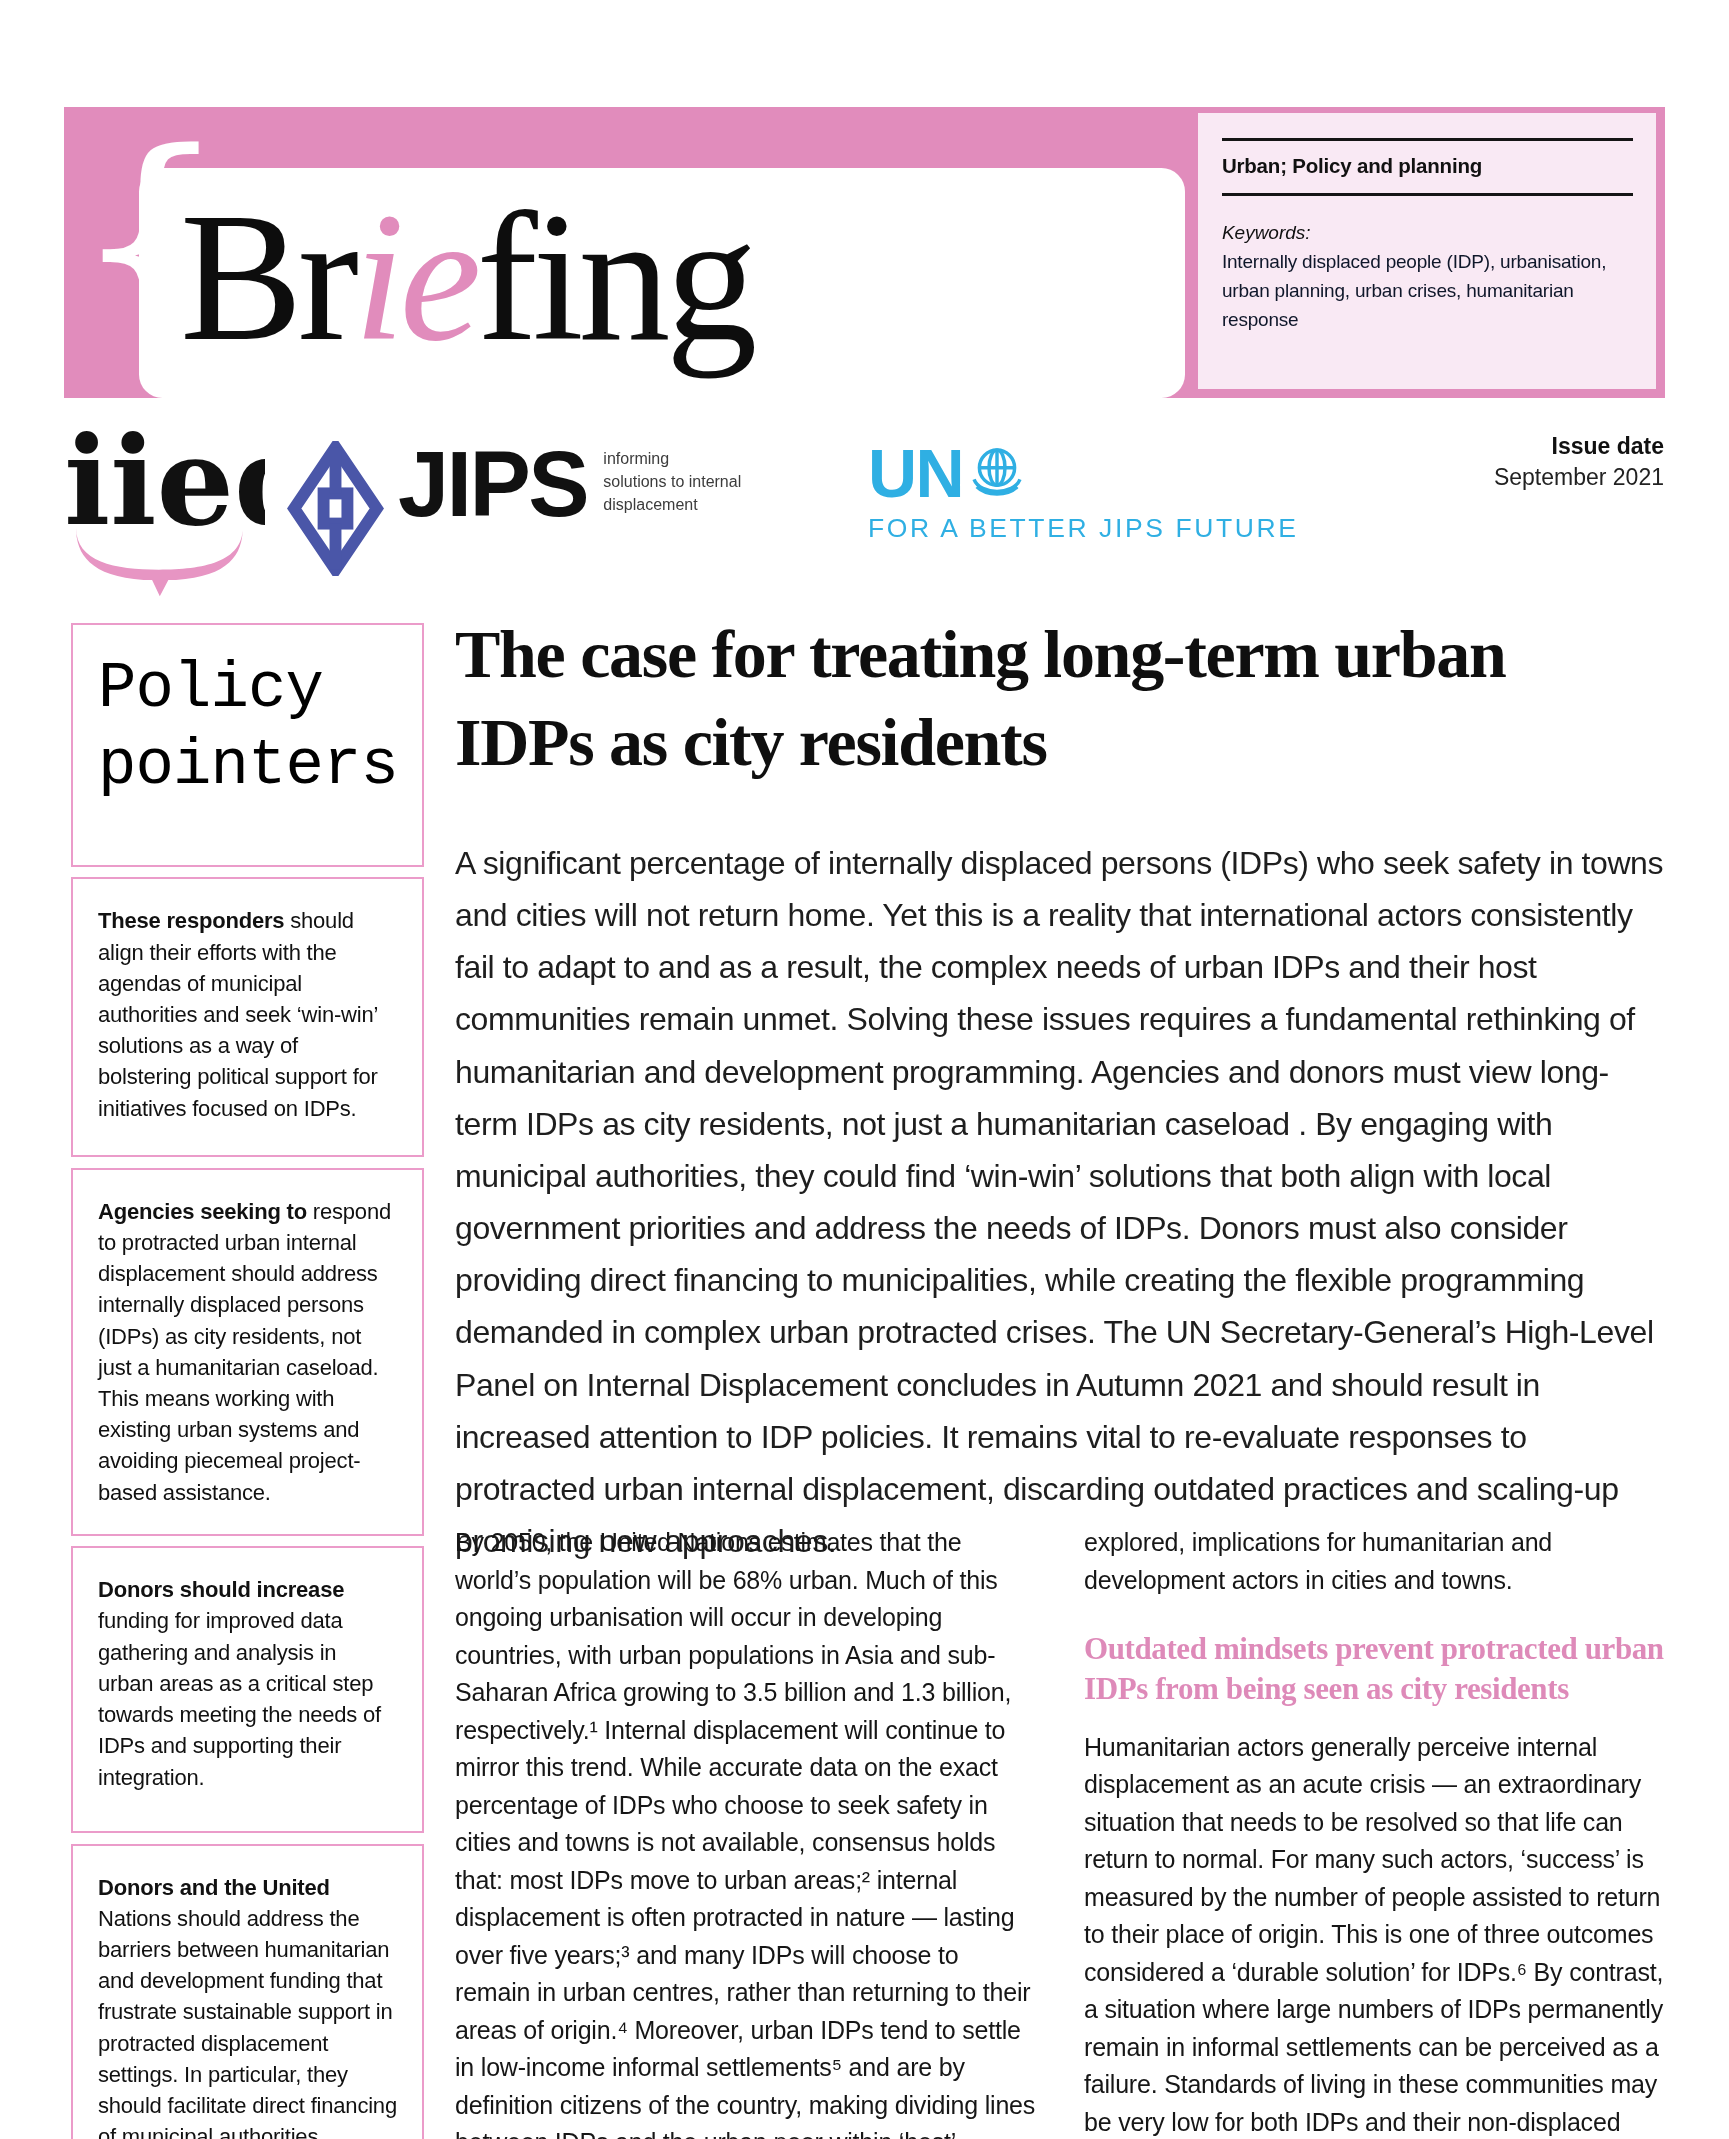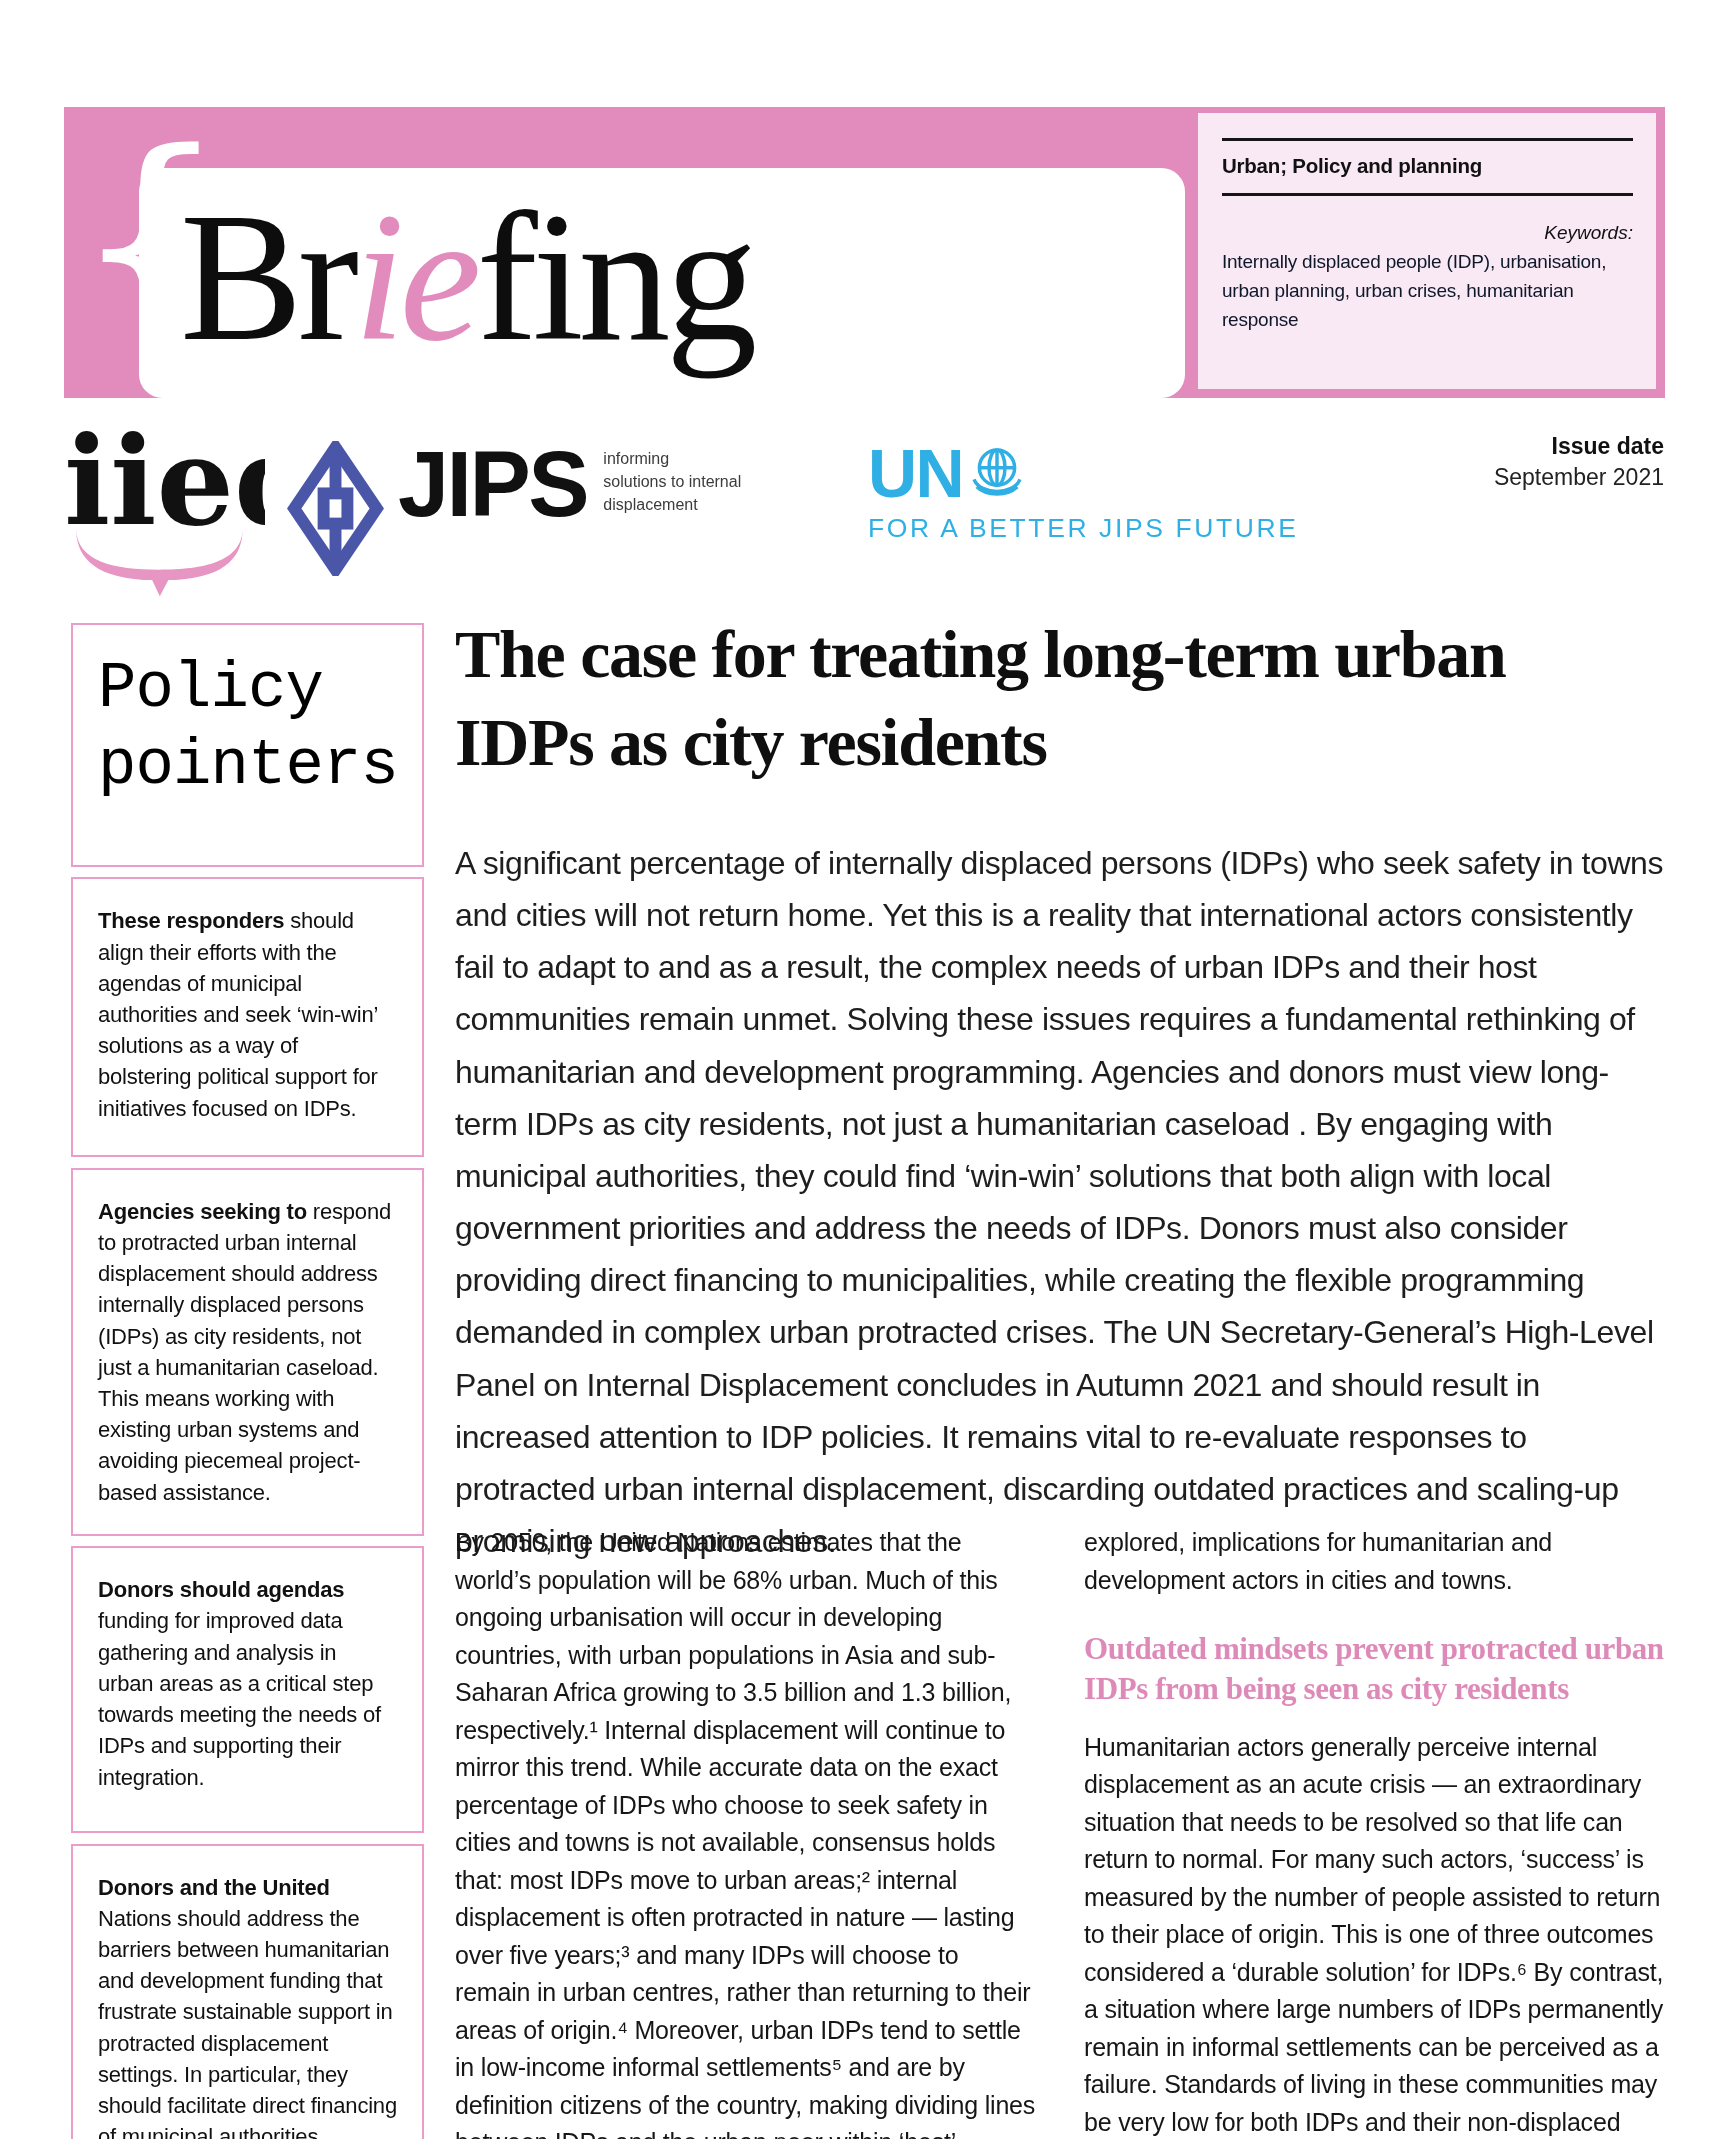--- a/index.html
+++ b/index.html
@@ -30,21 +30,21 @@
     letter-spacing:-5.1px; color:#0d0d0d; white-space:nowrap; padding-bottom:13px;
   }
   .brief-text .accent { color:#e18cbc; font-style:italic; }
 
   .kw-box {
     position:absolute; right:8.6px; top:6.4px; width:458px; height:276px;
     background:#f9e9f4; padding:25px 23.5px 17px 23.5px;
   }
   .kw-rule { border-top:3px solid #151515; width:100%; }
   .kw-title { font-size:20.5px; font-weight:bold; color:#111; margin:13px 0 14.6px 0; letter-spacing:-0.2px; }
-  .kw-label { font-style:italic; font-size:19px; margin-top:26px; color:#111;text-align:right; }
+  .kw-label { font-style:italic; font-size:19px; margin-top:26px; color:#111; }
   .kw-text  { font-size:19px; line-height:1.52; margin-top:4.3px; color:#0f172a; letter-spacing:-0.2px; }
 
   
   .logo-row { position:absolute; left:0; top:422px; width:1729px; height:171px; }
   .iied { position:absolute; left:64px; top:4.3px; }
   .jips { position:absolute; left:285px; top:19px; display:flex; align-items:flex-start; }
   .jips-name {
     font-size:92px; font-weight:bold; letter-spacing:-2.6px; color:#111;
     line-height:0.95; margin-left:12px;
   }
@@ -163,21 +163,21 @@
     <div class="issue-date">September 2021</div>
   </div>
 </div>
 
 <div class="sidebar">
   <div class="sb-box sb-title-box">
     <div class="sb-title">Policy pointers</div>
   </div>
   <div class="sb-box pointer pt2"><span class="lead">These responders</span><span> should align their efforts with the agendas of municipal authorities and seek ‘win-win’ solutions as a way of bolstering political support for initiatives focused on IDPs.</span></div>
   <div class="sb-box pointer pt1"><span class="lead">Agencies seeking to</span><span> respond to protracted urban internal displacement should address internally displaced persons (IDPs) as city residents, not just a humanitarian caseload. This means working with existing urban systems and avoiding piecemeal project-based assistance.</span></div>
-  <div class="sb-box pointer pt3"><span class="lead">Donors should agendas</span><span> funding for improved data gathering and analysis in urban areas as a critical step towards meeting the needs of IDPs and supporting their integration.</span></div>
+  <div class="sb-box pointer pt3"><span class="lead">Donors should increase</span><span> funding for improved data gathering and analysis in urban areas as a critical step towards meeting the needs of IDPs and supporting their integration.</span></div>
   <div class="sb-box pointer pt4"><span class="lead">Donors and the United</span><span> Nations should address the barriers between humanitarian and development funding that frustrate sustainable support in protracted displacement settings. In particular, they should facilitate direct financing of municipal authorities.</span></div>
 </div>
 
 <h1 class="main-title">The case for treating long-term urban IDPs as city residents</h1>
 
 <p class="intro">A significant percentage of internally displaced persons (IDPs) who seek safety in towns and cities will not return home. Yet this is a reality that international actors consistently fail to adapt to and as a result, the complex needs of urban IDPs and their host communities remain unmet. Solving these issues requires a fundamental rethinking of humanitarian and development programming. Agencies and donors must view long-term IDPs as city residents, not just a humanitarian caseload . By engaging with municipal authorities, they could find ‘win-win’ solutions that both align with local government priorities and address the needs of IDPs. Donors must also consider providing direct financing to municipalities, while creating the flexible programming demanded in complex urban protracted crises. The UN Secretary-General’s High-Level Panel on Internal Displacement concludes in Autumn 2021 and should result in increased attention to IDP policies. It remains vital to re-evaluate responses to protracted urban internal displacement, discarding outdated practices and scaling-up promising new approaches.</p>
 
 <div class="columns">
   <div class="col">
     <p>By 2050, the United Nations estimates that the world’s population will be 68% urban. Much of this ongoing urbanisation will occur in developing countries, with urban populations in Asia and sub-Saharan Africa growing to 3.5 billion and 1.3 billion, respectively.¹ Internal displacement will continue to mirror this trend. While accurate data on the exact percentage of IDPs who choose to seek safety in cities and towns is not available, consensus holds that: most IDPs move to urban areas;² internal displacement is often protracted in nature — lasting over five years;³ and many IDPs will choose to remain in urban centres, rather than returning to their areas of origin.⁴ Moreover, urban IDPs tend to settle in low-income informal settlements⁵ and are by definition citizens of the country, making dividing lines between IDPs and the urban poor within ‘host’ communities difficult to ascertain. These new patterns of urban displacement have major, but insufficiently</p>

